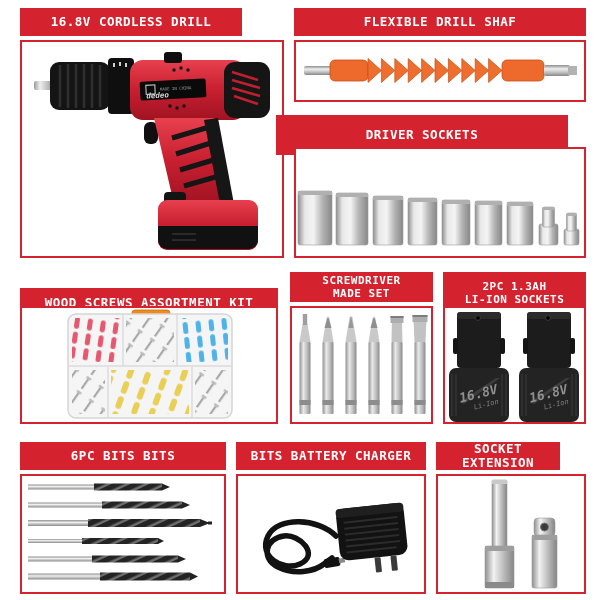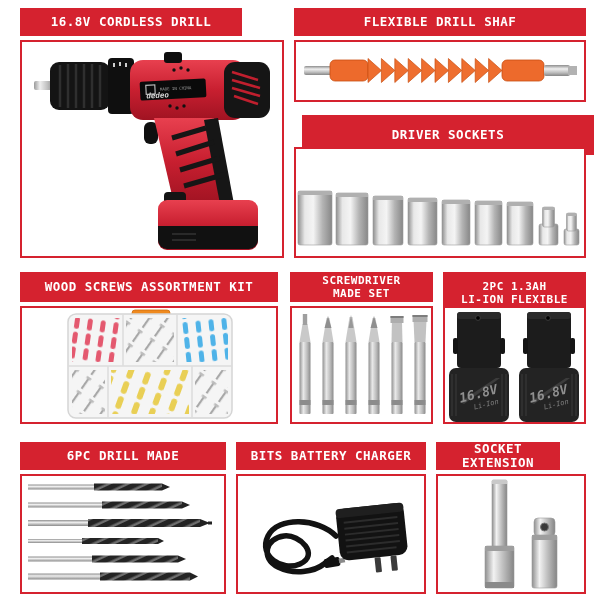--- a/index.html
+++ b/index.html
@@ -102,21 +102,21 @@
           <polygon points="179.2,16.5 179.2,40.5 192.6,28.5"></polygon>
           <polygon points="192.6,16.5 192.6,40.5 206,28.5"></polygon>
         </g>
         <rect x="206" y="18" width="42" height="21" rx="5" fill="#ed6a2c" stroke="#c94f12" stroke-width="0.8"></rect>
         <rect x="248" y="23" width="26" height="11" rx="2" fill="url(#chrg2)"></rect>
         <rect x="272" y="24" width="9" height="9" fill="#b2b2b2"></rect>
       </g>
     </svg>
   </div>
 
-  <div class="banner" style="left:302px;top:115px;width:292px;height:40px;text-align:center;">
+  <div class="banner" style="left:276px;top:115px;width:292px;height:40px;text-align:center;">
     <span>DRIVER SOCKETS</span>
   </div>
   <div class="panelbody" style="left:294px;top:147px;width:292px;height:111px;">
     <svg viewBox="0 0 288 104" width="288" height="104">
       <defs>
         <linearGradient id="sockg" x1="0" y1="0" x2="1" y2="0">
           <stop offset="0" stop-color="#8f8f8f"></stop>
             <stop offset="0.2" stop-color="#e8e8e8"></stop>
             <stop offset="0.45" stop-color="#f4f4f4"></stop>
             <stop offset="0.72" stop-color="#b4b4b4"></stop>
@@ -143,21 +143,21 @@
           <rect x="112" y="47" width="29" height="4"></rect>
         <rect x="146" y="49" width="28" height="4"></rect>
           <rect x="179" y="50" width="27" height="4"></rect>
         <rect x="211" y="51" width="26" height="4"></rect>
           <rect x="246.5" y="56" width="12" height="3"></rect>
         <rect x="270.5" y="62" width="10" height="3"></rect>
       </g>
     </svg>
   </div>
 
-  <div class="banner" style="left:20px;top:272px;width:258px;height:30px;">
+  <div class="banner" style="left:20px;top:288px;width:258px;height:30px;">
     <span>WOOD SCREWS ASSORTMENT KIT</span>
   </div>
   <div class="panelbody" style="left:20px;top:306px;width:258px;height:118px;">
     <svg viewBox="0 0 254 114" width="254" height="114">
       <defs>
         <pattern id="pp" width="13" height="15" patternUnits="userSpaceOnUse" patternTransform="rotate(8)">
           <rect x="2" y="1" width="5" height="12" rx="2.5" fill="#e4596f"></rect>
         </pattern>
         <pattern id="bp" width="13" height="15" patternUnits="userSpaceOnUse" patternTransform="rotate(-6)">
           <rect x="2" y="1" width="5" height="12" rx="2.5" fill="#4fb3e8"></rect>
@@ -242,21 +242,21 @@
             <rect x="120.5" y="7" width="15" height="2" fill="#7d7d7d"></rect>
             <rect x="122.5" y="34" width="11" height="72" rx="1" fill="url(#bitg)"></rect>
             <rect x="122.5" y="92" width="11" height="5" fill="#8c8c8c"></rect>
           </g>
       </g>
     </svg>
   </div>
 
   <div class="banner two-line" style="left:443px;top:272px;width:143px;height:42px;">
     <span>2PC 1.3AH</span>
-    <span>LI-ION FLEXIBLE</span>
+    <span>LI-ION SOCKETS</span>
   </div>
   <div class="panelbody" style="left:443px;top:306px;width:143px;height:118px;">
     <svg viewBox="0 0 137 118" width="137" height="118">
       <g transform="translate(2,2)">
         <rect x="9" y="4" width="44" height="56" rx="4" fill="#1c1c1c"></rect>
         <rect x="9" y="4" width="44" height="7" rx="3" fill="#2b2b2b"></rect>
         <circle cx="30" cy="10" r="2.4" fill="#000000" stroke="#3c3c3c" stroke-width="1"></circle>
         <rect x="5" y="30" width="5" height="16" rx="2" fill="#151515"></rect>
         <rect x="52" y="30" width="5" height="16" rx="2" fill="#151515"></rect>
         <rect x="1" y="60" width="60" height="54" rx="7" fill="#232323"></rect>
@@ -278,21 +278,21 @@
         <polygon points="12,94 48,70 52,70 16,96" fill="#555555" opacity="0.5"></polygon>
         <g transform="rotate(-14 31 88)">
           <text x="31" y="90" text-anchor="middle" font-size="13" font-weight="bold" font-style="italic" fill="#8f8f8f">16.8V</text>
           <text x="36" y="100" text-anchor="middle" font-size="7" font-style="italic" fill="#7f7f7f">Li-Ion</text>
         </g>
       </g>
     </svg>
   </div>
 
   <div class="banner" style="left:20px;top:442px;width:206px;height:28px;">
-    <span>6PC DRILL MADE</span>
+    <span>6PC BITS BITS</span>
   </div>
   <div class="panelbody" style="left:20px;top:474px;width:206px;height:120px;">
     <svg viewBox="0 0 202 116" width="202" height="116">
       <defs>
         <pattern id="fl" width="9" height="8" patternUnits="userSpaceOnUse" patternTransform="rotate(-25)">
           <rect x="0" y="0" width="9" height="8" fill="#242424"></rect>
           <rect x="0" y="2.5" width="9" height="2.5" fill="#6e6e6e"></rect>
         </pattern>
         <linearGradient id="shk" x1="0" y1="0" x2="0" y2="1">
           <stop offset="0" stop-color="#8f8f8f"></stop>

